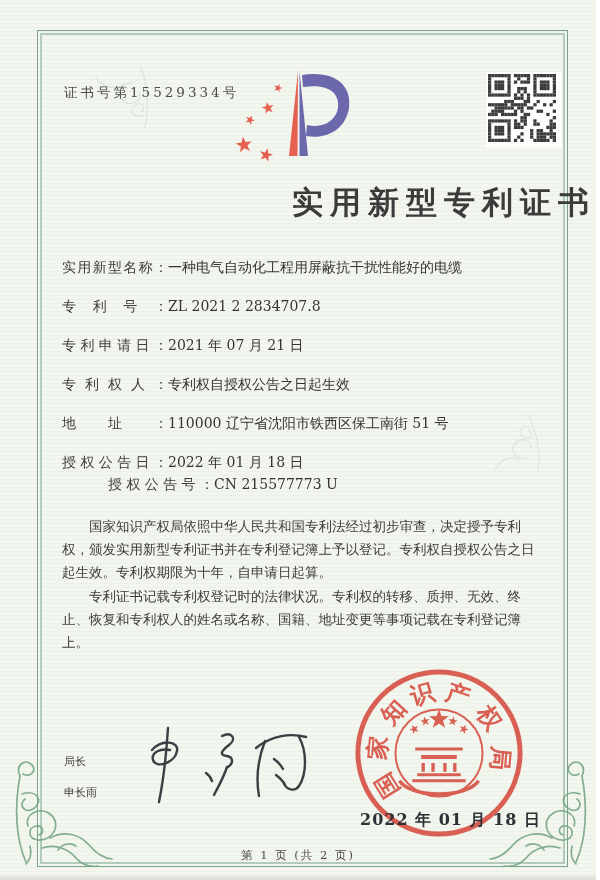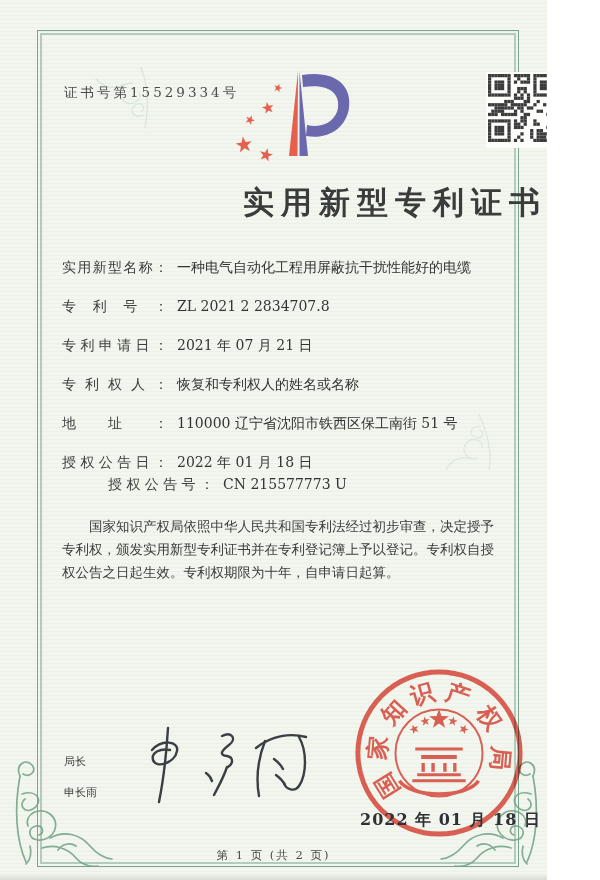--- a/index.html
+++ b/index.html
@@ -1,37 +1,37 @@
 <!DOCTYPE html>
 <html><head>
 <meta charset="utf-8">
 <style>
   html,body{margin:0;padding:0;background:#ffffff;}
   .page{
-    position:relative; width:547px; height:880px; overflow:hidden;
+    position:relative; width:596px; height:880px; overflow:hidden;
     background:#f3f6ee;
     background-image:repeating-linear-gradient(0deg, rgba(140,180,152,.07) 0 1px, transparent 1px 4px);
     font-family:"DejaVu Serif","Liberation Serif",serif;
     color:#3a3a3a;
   }
   .scan-edge{position:absolute;left:0;right:0;bottom:0;height:7px;
     background:linear-gradient(#f3f6ee,#d9dbd4);}
   .border-frame{position:absolute;top:30px;left:37px;right:28px;bottom:13px;
     border:1px solid #7aa38b;pointer-events:none;}
   .border-frame::after{content:"";position:absolute;inset:2px;border:2px solid #b3cbbc;}
   .cert-no{position:absolute;top:84px;left:64px;font-size:13.5px;letter-spacing:3px;color:#4c4c4c;}
   .logo{position:absolute;top:68px;left:232px;width:140px;height:105px;}
   .qr{position:absolute;top:72px;left:486px;width:72px;height:72px;background:#fdfdfc;padding:2px;}
   .title{position:absolute;top:182px;left:0;width:100%;margin:0;text-align:right;
     font-size:31px;font-weight:700;letter-spacing:7px;color:#3b3b3b;}
   .content{position:absolute;left:62px;right:52px;top:256px;font-size:14px;}
   .row{margin-bottom:17px;line-height:22px;white-space:nowrap;}
   .flabel{display:inline-block;width:106px;text-align:justify;text-align-last:justify;
     vertical-align:top;color:#3e3e3e;}
-  .fvalue{margin-left:9px;color:#343434;text-align:center;}
+  .fvalue{color:#343434;text-align:center;}
   .two-col{display:flex;flex-direction:column;}
   .two-col .col2{margin-left:46px;}
   .paras{margin-top:20px;font-size:13.5px;line-height:1.72;color:#3c3c3c;}
   .paras p{margin:0;text-indent:2em;}
   .signer{position:absolute;left:64px;top:746px;font-size:11px;line-height:31px;color:#3a3a3a;
     font-family:"DejaVu Sans","Liberation Sans",sans-serif;}
   .signature{position:absolute;left:138px;top:722px;width:195px;height:90px;}
   .seal{position:absolute;left:350px;top:664px;width:178px;height:178px;mix-blend-mode:multiply;}
   .seal-date{position:absolute;left:360px;top:810px;width:220px;font-size:16px;font-weight:600;
     letter-spacing:1px;color:#2e3135;z-index:5;}
@@ -333,35 +333,36 @@
     <div class="row">
       <span class="flabel">实用新型名称：</span><span class="fvalue">一种电气自动化工程用屏蔽抗干扰性能好的电缆</span>
     </div>
     <div class="row">
       <span class="flabel">专利号：</span><span class="fvalue">ZL 2021 2 2834707.8</span>
     </div>
     <div class="row">
       <span class="flabel">专利申请日：</span><span class="fvalue">2021 年 07 月 21 日</span>
     </div>
     <div class="row">
-      <span class="flabel">专利权人：</span><span class="fvalue">恢复和专利权人的姓名或名称</span>
+      <span class="flabel">专利权人：</span><span class="fvalue">专利权自授权公告之日起生效</span>
     </div>
     <div class="row">
       <span class="flabel">地址：</span><span class="fvalue">110000 辽宁省沈阳市铁西区保工南街 51 号</span>
     </div>
     <div class="row two-col">
       <div>
         <span class="flabel">授权公告日：</span><span class="fvalue">2022 年 01 月 18 日</span>
       </div>
       <div class="col2">
         <span class="flabel">授权公告号：</span><span class="fvalue">CN 215577773 U</span>
       </div>
     </div>
     <div class="paras">
       <p>国家知识产权局依照中华人民共和国专利法经过初步审查，决定授予专利权，颁发实用新型专利证书并在专利登记簿上予以登记。专利权自授权公告之日起生效。专利权期限为十年，自申请日起算。</p>
+      <p>专利证书记载专利权登记时的法律状况。专利权的转移、质押、无效、终止、恢复和专利权人的姓名或名称、国籍、地址变更等事项记载在专利登记簿上。</p>
     </div>
   </div>
 
   <div class="signer">
     <div>局长</div>
     <div>申长雨</div>
   </div>
 
   <svg class="signature" viewBox="0 0 195 90" fill="none" stroke="#3a3f44" stroke-width="2.4" stroke-linecap="round">
     <path d="M30,6 C29,22 27,50 21,80"></path>

